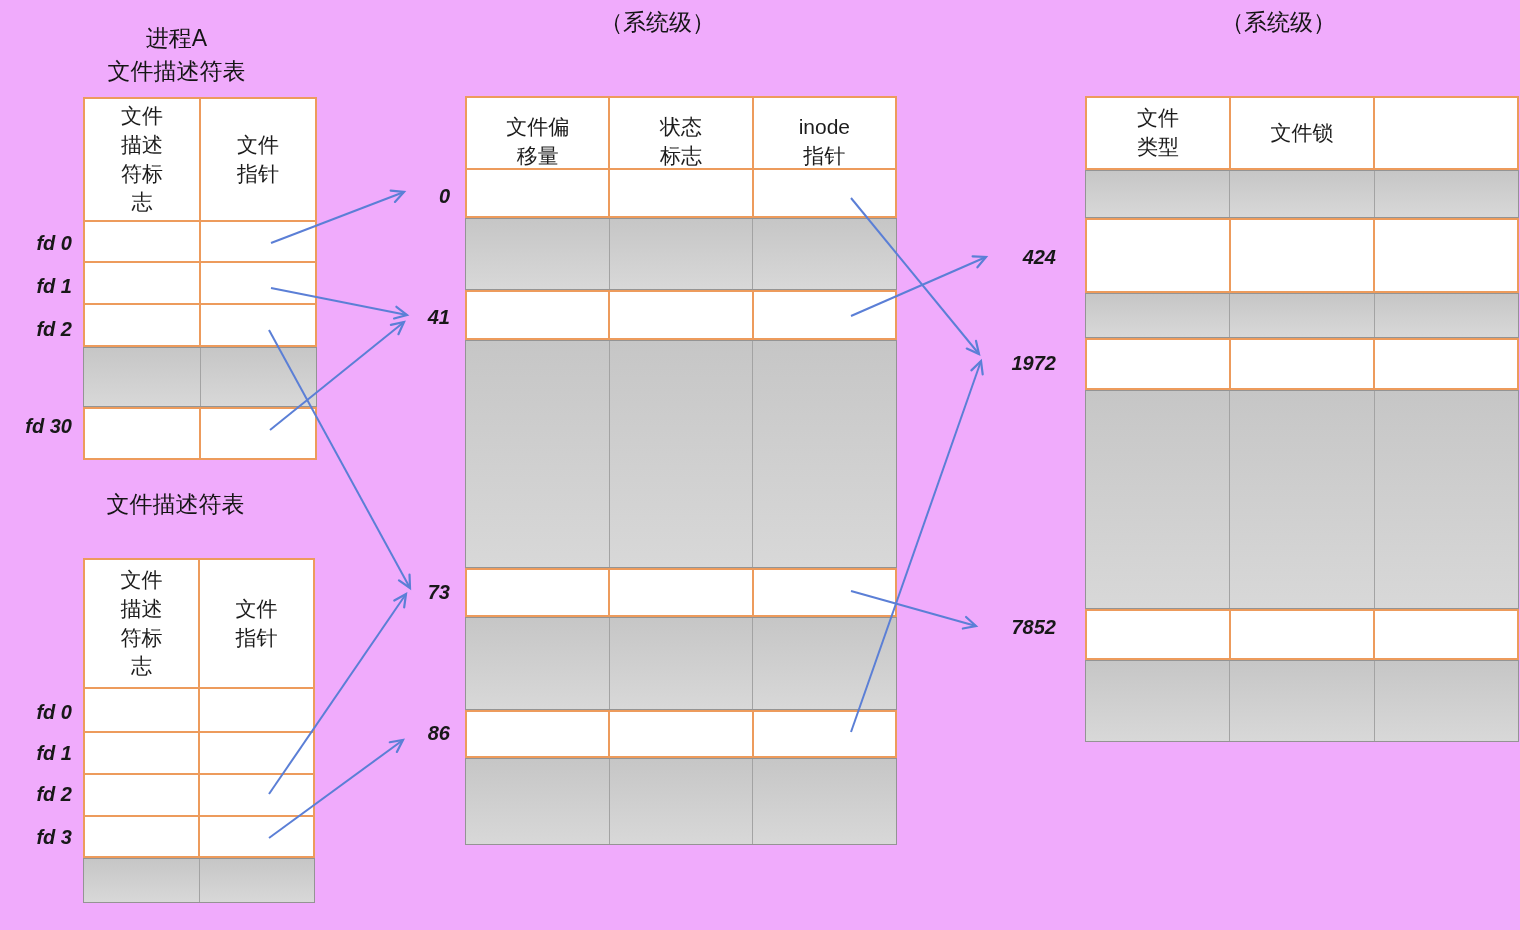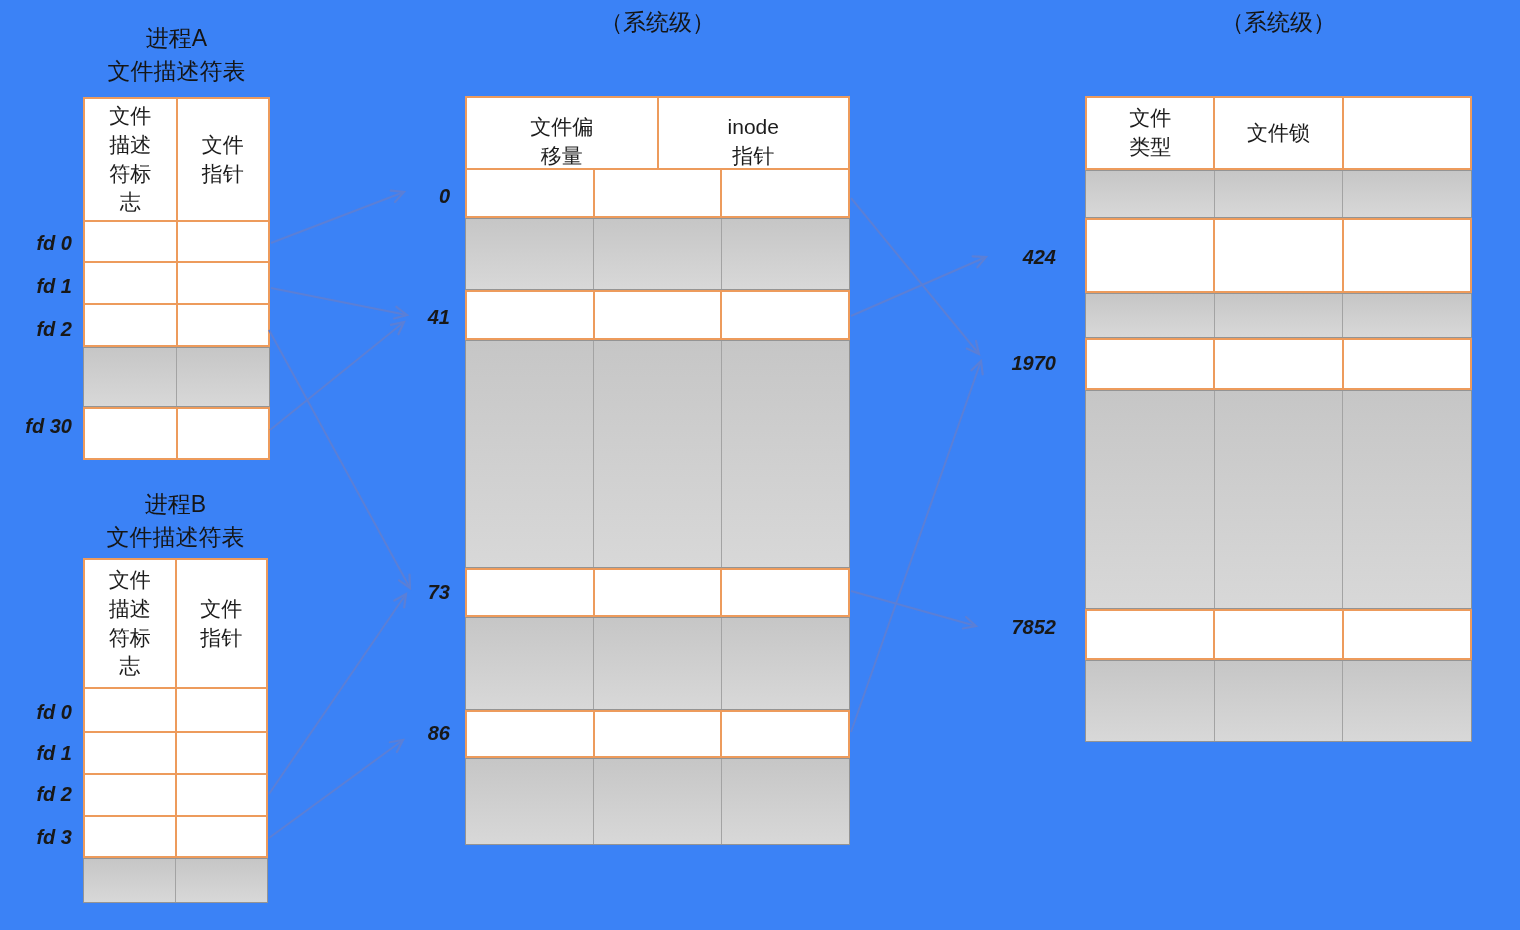--- a/index.html
+++ b/index.html
@@ -1,24 +1,24 @@
 <!DOCTYPE html>
 <html style="--table-border: #ED9B5C; --arrow: #5B7FD6; --gray-fill: #CDCDCD;"><head>
 <meta charset="utf-8">
 <style>
   html,body { margin:0; padding:0; background:#ffffff; }
   .canvas {
-    position:relative; width:1520px; height:930px; background:#3b82f6;
+    position:relative; width:1520px; height:930px; background:#f0abfc;
     font-family:"Liberation Sans", sans-serif; color:#1f1f1f; overflow:hidden;
   }
   .title {
     position:absolute; text-align:center; font-size:23px; line-height:33px;
     color:#151515;
   }
-  .tbl { position:absolute; }
+  .tbl { position:absolute;padding-left:47px; }
   .trow {
     position:absolute; left:0; right:0; display:flex; box-sizing:border-box;
   }
   .trow.white  { background:#ffffff; border:2px solid var(--table-border); }
   .trow.grayrow{
     background:linear-gradient(180deg,#c6c6c6 0%,#d8d8d8 100%);
     border:1px solid #949494;
   }
   .cell { box-sizing:border-box; flex:1 1 0; display:flex; align-items:center;
           justify-content:center; text-align:center; white-space:pre-line;
@@ -37,21 +37,20 @@
 </head>
 <body>
 
 <div class="canvas">
 
   <div class="title" style="left:83px;top:22px;width:187px">
     <div>进程A</div>
     <div>文件描述符表</div>
   </div>
   <div class="title" style="left:83px;top:488px;width:185px">
-    <div>进程B</div>
     <div>文件描述符表</div>
   </div>
   <div class="title" style="left:465px;top:6px;width:385px">
     <div>（系统级）</div>
   </div>
   <div class="title" style="left:1085px;top:6px;width:387px">
     <div>（系统级）</div>
   </div>
 
   <div class="tbl" style="left:83px;top:97px;width:187px;height:363px">
@@ -113,20 +112,22 @@
     <div class="trow grayrow" style="top:300px;height:45px">
       <div class="cell"></div>
       <div class="cell"></div>
     </div>
   </div>
 
   <div class="tbl" style="left:465px;top:96px;width:385px;height:749px">
     <div class="trow white" style="top:0;height:92px">
       <div class="cell">文件偏
 移量</div>
+      <div class="cell">状态
+标志</div>
       <div class="cell">inode
 指针</div>
     </div>
     <div class="trow white" style="top:72px;height:50px">
       <div class="cell"></div>
       <div class="cell"></div>
       <div class="cell"></div>
     </div>
     <div class="trow grayrow" style="top:122px;height:72px">
       <div class="cell"></div>
@@ -218,21 +219,21 @@
   <div class="rlabel" style="left:12px;top:739px;width:60px">fd 1</div>
   <div class="rlabel" style="left:12px;top:780px;width:60px">fd 2</div>
   <div class="rlabel" style="left:12px;top:823px;width:60px">fd 3</div>
 
   <div class="rlabel" style="left:406px;top:182px;width:44px">0</div>
   <div class="rlabel" style="left:406px;top:303px;width:44px">41</div>
   <div class="rlabel" style="left:406px;top:578px;width:44px">73</div>
   <div class="rlabel" style="left:406px;top:719px;width:44px">86</div>
 
   <div class="rlabel" style="left:984px;top:243px;width:72px">424</div>
-  <div class="rlabel" style="left:984px;top:349px;width:72px">1970</div>
+  <div class="rlabel" style="left:984px;top:349px;width:72px">1972</div>
   <div class="rlabel" style="left:984px;top:613px;width:72px">7852</div>
 
   <svg class="arrows" viewBox="0 0 1520 930">
     <defs>
       <marker id="ah" markerWidth="18" markerHeight="16" refX="14" refY="8" orient="auto" markerUnits="userSpaceOnUse">
         <path d="M2,2 L14,8 L2,14" fill="none" stroke-width="2.2" stroke-linecap="round"></path>
       </marker>
     </defs>
     <line x1="271" y1="243" x2="404" y2="192" marker-end="url(#ah)"></line>
     <line x1="271" y1="288" x2="407" y2="315" marker-end="url(#ah)"></line>

